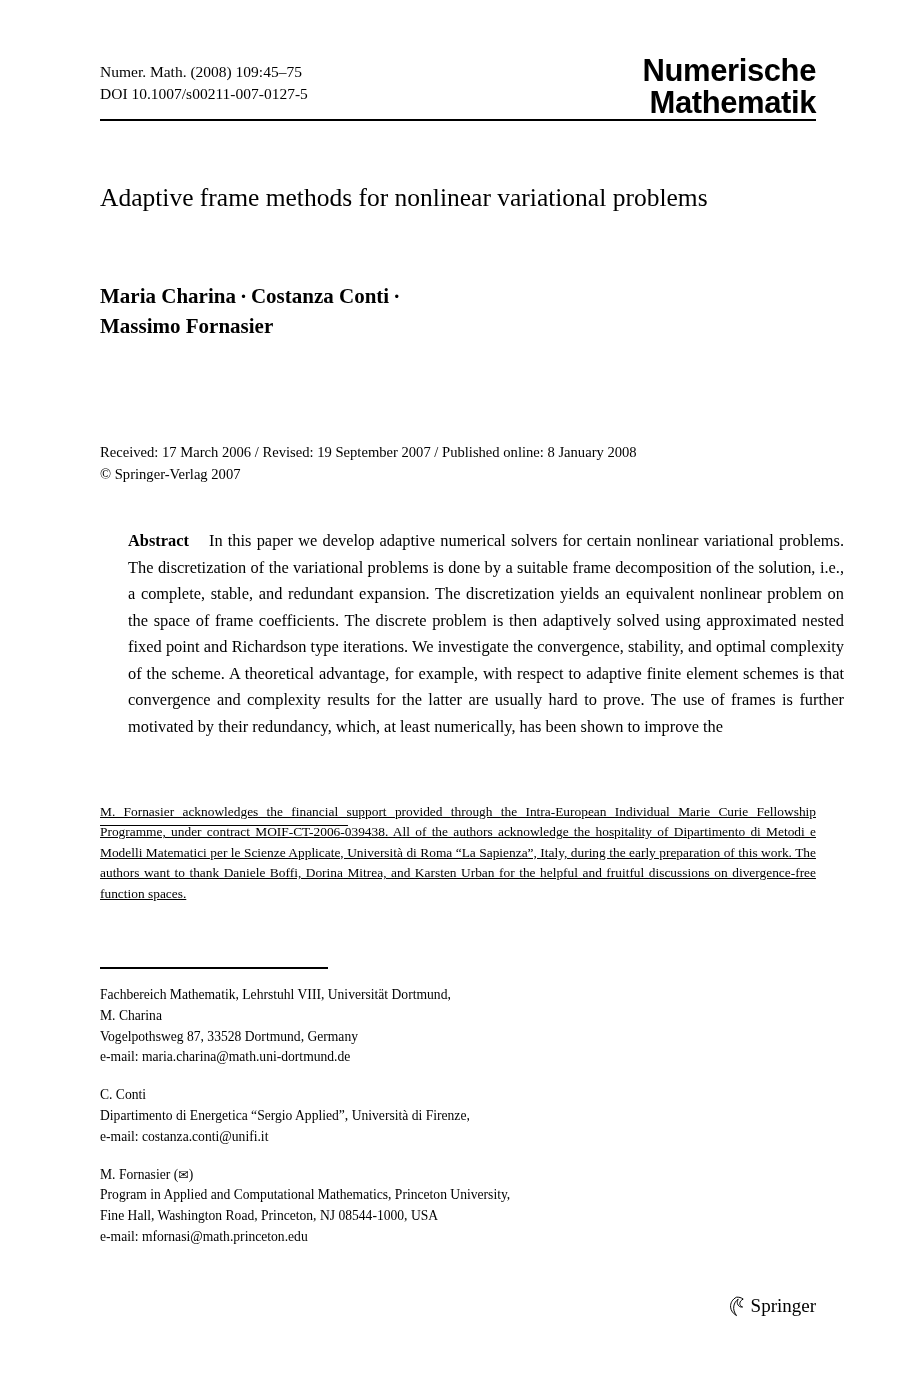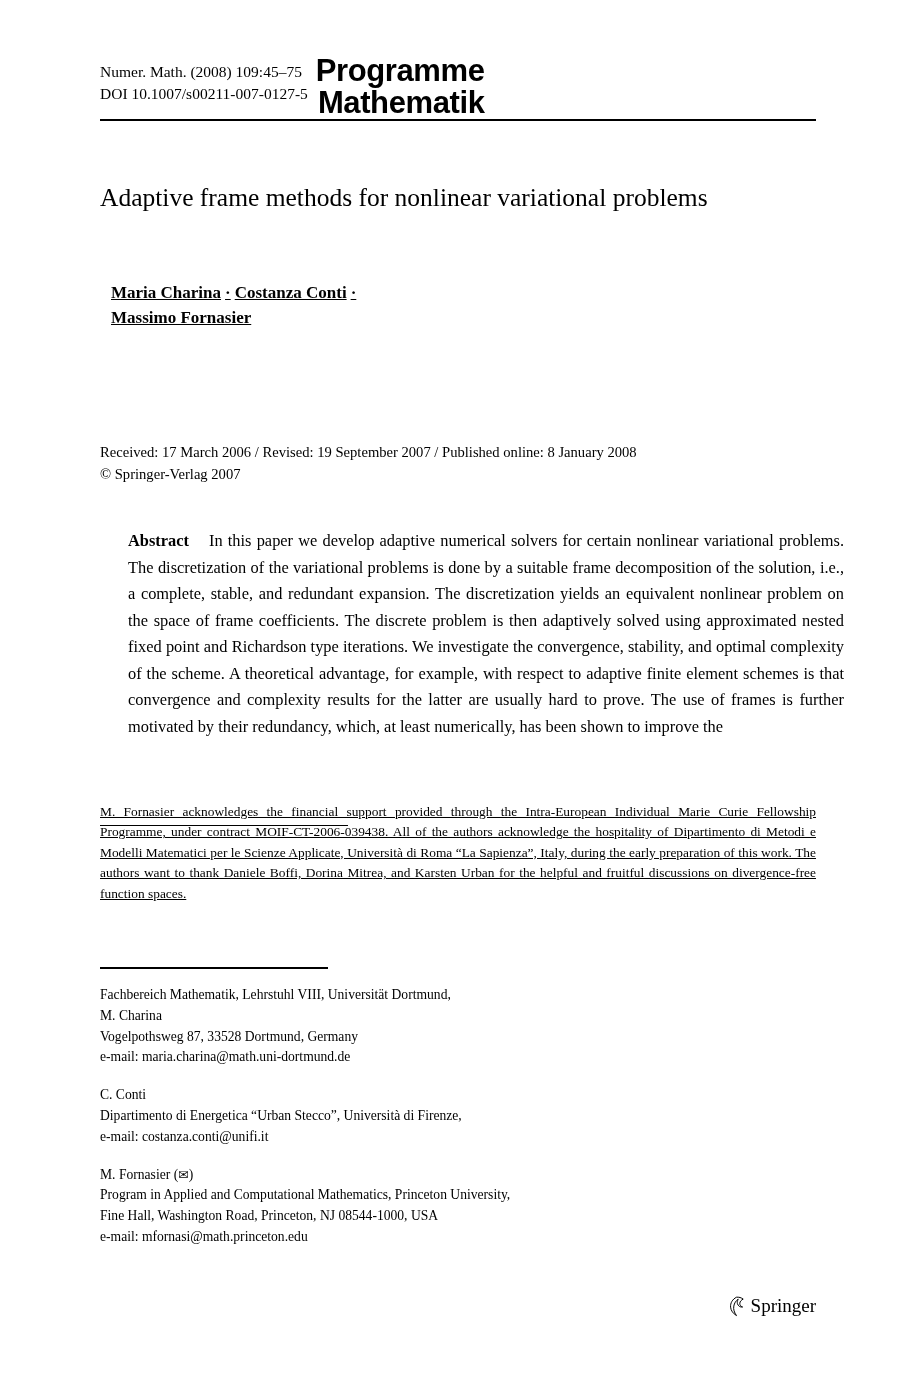--- a/index.html
+++ b/index.html
@@ -24,20 +24,21 @@
     height: 1388px;
   }
 
   
   .header-row {
     position: absolute;
     top: 55px;
     left: 0;
     width: 716px;
     display: flex;
+    justify-content: space-between;
     align-items: flex-start;
     gap: 8px;
   }
   .journal-ref {
     font-size: 15.5px;
     line-height: 1.45;
     padding-top: 6px;
   }
   .journal-logo {
     text-align: right;
@@ -62,26 +63,25 @@
     top: 182px;
     left: 0;
     width: 640px;
     font-size: 25.5px;
     font-weight: normal;
     line-height: 1.28;
   }
   .authors {
     position: absolute;
     top: 281px;
-    left: 11px;
+    left: 0;
     width: 640px;
-    font-size: 17px;
+    font-size: 21px;
     font-weight: bold;
     line-height: 1.45;
-    text-decoration: underline;
   }
   .authors .sep {
     font-weight: bold;
     padding: 0 4px;
   }
 
   .dates {
     position: absolute;
     top: 442px;
     left: 0;
@@ -179,21 +179,21 @@
 
 <div class="page">
   <div class="content">
 
     <div class="header-row">
       <div class="journal-ref">
         <div>Numer. Math. (2008) 109:45–75</div>
         <div>DOI 10.1007/s00211-007-0127-5</div>
       </div>
       <div class="journal-logo">
-        <div>Programme</div>
+        <div>Numerische</div>
         <div>Mathematik</div>
       </div>
     </div>
     <div class="rule"></div>
 
     <div class="title">Adaptive frame methods for nonlinear variational problems</div>
 
     <div class="authors">
       <span>Maria Charina</span><span class="sep">·</span><span>Costanza Conti</span><span class="sep">·</span><br>
       <span>Massimo Fornasier</span>
@@ -216,21 +216,21 @@
 
       <div class="addr-block">
         <div>Fachbereich Mathematik, Lehrstuhl VIII, Universität Dortmund,</div>
         <div>M. Charina</div>
         <div>Vogelpothsweg 87, 33528 Dortmund, Germany</div>
         <div>e-mail: maria.charina@math.uni-dortmund.de</div>
       </div>
 
       <div class="addr-block">
         <div>C. Conti</div>
-        <div>Dipartimento di Energetica “Urban Stecco”, Università di Firenze,</div>
+        <div>Dipartimento di Energetica “Sergio Applied”, Università di Firenze,</div>
         <div>e-mail: costanza.conti@unifi.it</div>
       </div>
 
       <div class="addr-block">
         <div>
           <span>M. Fornasier</span>
           <span>(<span class="envelope">✉</span>)</span>
         </div>
         <div>Program in Applied and Computational Mathematics, Princeton University,</div>
         <div>Fine Hall, Washington Road, Princeton, NJ 08544-1000, USA</div>

